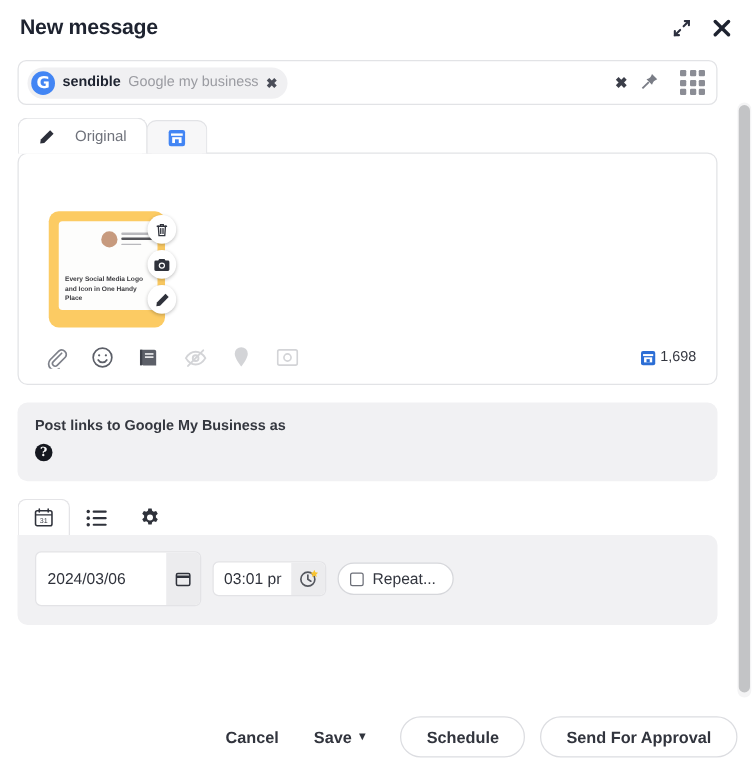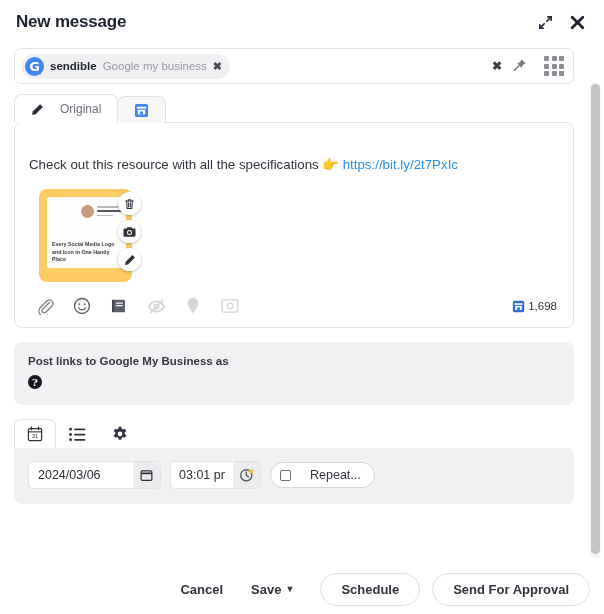--- a/index.html
+++ b/index.html
@@ -298,21 +298,21 @@
   .stab.active { background: #ffffff; border-color: #e4e4e7; }
   .sched-body {
     background: #f1f1f3;
     border-radius: 0 8px 8px 8px;
     padding: 13px 14px 15px 14px;
     display: flex; align-items: center; gap: 9px;
   }
   .datefield {
     display: flex; align-items: center;
     background: #fff; border-radius: 5px;
-    height: 28px;
+    height: 44px;
     overflow: hidden;
     border: 1px solid #e3e3e6;
   }
   .datefield input {
     border: none; outline: none;
     width: 104px; height: 100%;
     padding: 0 9px;
     font-size: 12.5px; color: #2f323b;
     font-family: "Liberation Sans", sans-serif;
     background: transparent;
@@ -328,21 +328,21 @@
     overflow: hidden; border: 1px solid #e3e3e6; }
   .timefield input {
     border: none; outline: none;
     width: 62px; height: 100%;
     padding: 0 8px;
     font-size: 12.5px; color: #2f323b;
     font-family: "Liberation Sans", sans-serif;
     background: transparent;
   }
   .repeat {
-    display: flex; align-items: center; gap: 19px;
+    display: flex; align-items: center; gap: 7px;
     height: 26px;
     border: 1px solid #d6d7db;
     border-radius: 13px;
     background: #fff;
     padding: 0 13px 0 9px;
     font-size: 12.5px; color: #33363f;
     cursor: pointer;
     justify-content: center;
   }
   .repeat .box {
@@ -454,21 +454,20 @@
               <rect x="4" y="7.2" width="8" height="5" fill="#ffffff"></rect>
               <rect x="6.4" y="9" width="3.2" height="3.2" fill="#4285f4"></rect>
             </svg>
           </span>
         </div>
       </div>
 
       <div class="composer">
         <div class="msg-text">
           <div class="msg-gap"></div>
-          <p><span>Check out this resource with all the specifications </span><span class="emo">👉</span> <a class="msg-link">https://bit.ly/2t7PxIc</a></p>
         </div>
 
         <div class="media-row">
           <div class="thumb">
             <div class="thumb-inner">
               <div class="th-avatar"></div>
               <div class="th-line" style="left:50px;top:9px;width:22px;height:1.6px;"></div>
               <div class="th-line" style="left:50px;top:13px;width:26px;height:2.4px;background:#55555a;"></div>
               <div class="th-line" style="left:50px;top:18px;width:16px;height:1.4px;"></div>
               <div class="th-cap">Every Social Media Logo and Icon in One Handy Place</div>

